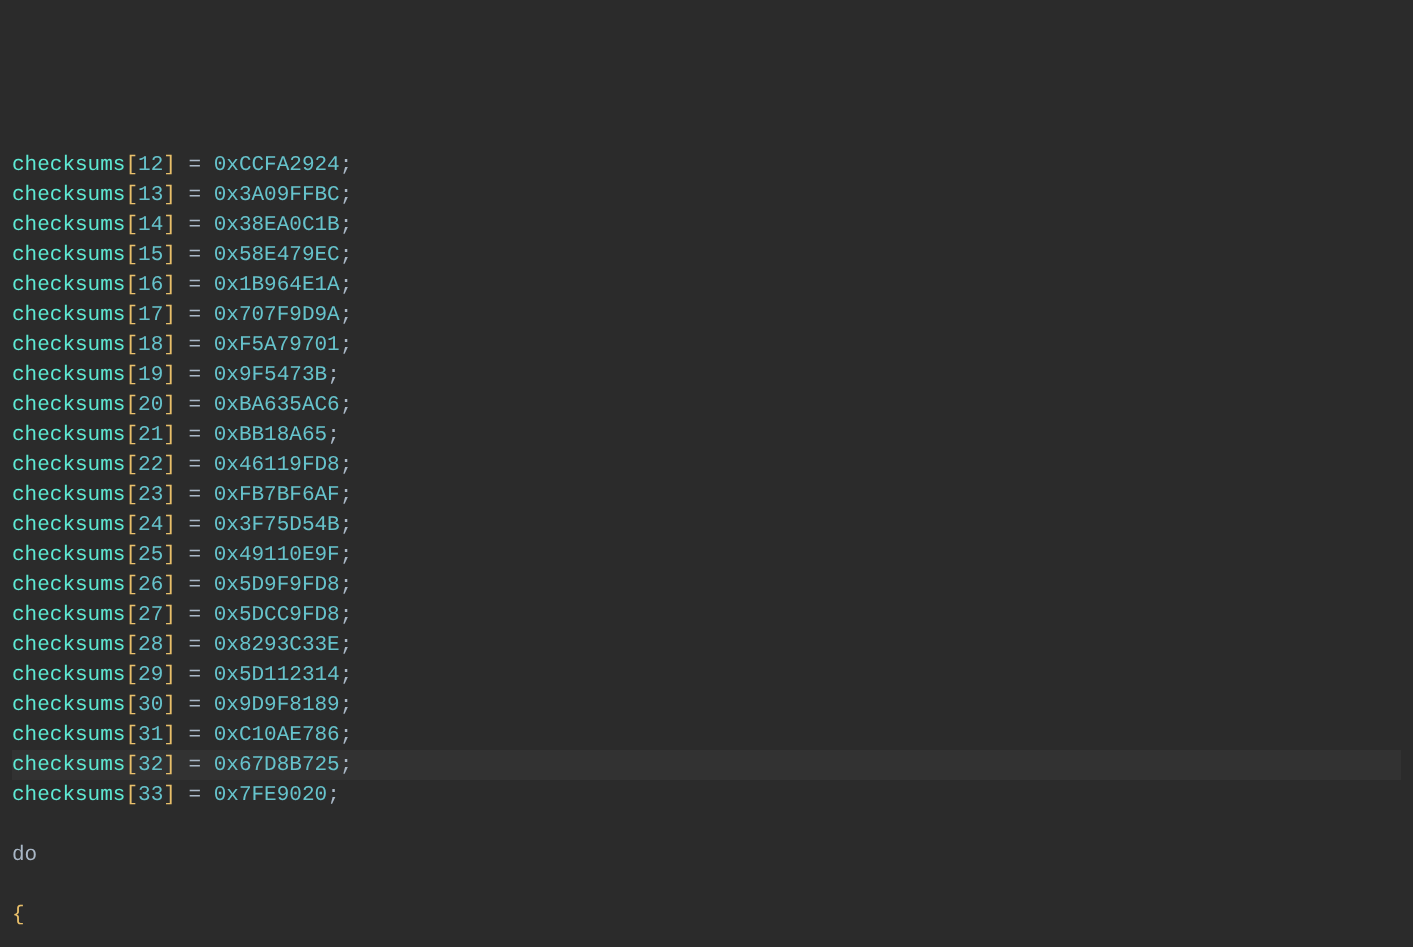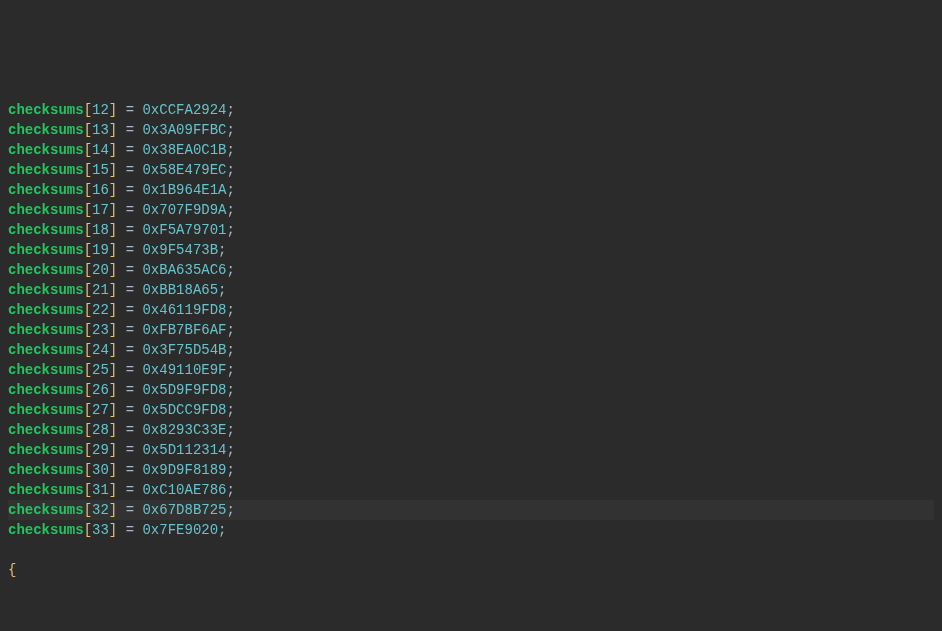--- a/index.html
+++ b/index.html
@@ -12,33 +12,34 @@
     color: #a9b7c6;
     white-space: pre;
   }
   .editor {
     padding: 0 8px;
   }
   .line {
     height: 20px;
   }
   .line.hl { background: #323232; }
-  .id-global { color: #22c55e; font-weight: bold; }
+  .id-global { color: #5eead4; }
   .br { color: #e8bf6a; }
   .op { color: #a9b7c6; }
   .num { color: #66c3cc; margin-top: 40px; }
   .kw { color: #a9b7c6; }
 </style>
 </head>
 <body>
 
 
 
 <div class="editor">
 <div id="assign-container"><div class="line"><span class="id-global">checksums</span><span class="br">[</span><span class="num">12</span><span class="br">]</span><span class="op"> = </span><span class="num">0xCCFA2924</span><span class="op">;</span></div><div class="line"><span class="id-global">checksums</span><span class="br">[</span><span class="num">13</span><span class="br">]</span><span class="op"> = </span><span class="num">0x3A09FFBC</span><span class="op">;</span></div><div class="line"><span class="id-global">checksums</span><span class="br">[</span><span class="num">14</span><span class="br">]</span><span class="op"> = </span><span class="num">0x38EA0C1B</span><span class="op">;</span></div><div class="line"><span class="id-global">checksums</span><span class="br">[</span><span class="num">15</span><span class="br">]</span><span class="op"> = </span><span class="num">0x58E479EC</span><span class="op">;</span></div><div class="line"><span class="id-global">checksums</span><span class="br">[</span><span class="num">16</span><span class="br">]</span><span class="op"> = </span><span class="num">0x1B964E1A</span><span class="op">;</span></div><div class="line"><span class="id-global">checksums</span><span class="br">[</span><span class="num">17</span><span class="br">]</span><span class="op"> = </span><span class="num">0x707F9D9A</span><span class="op">;</span></div><div class="line"><span class="id-global">checksums</span><span class="br">[</span><span class="num">18</span><span class="br">]</span><span class="op"> = </span><span class="num">0xF5A79701</span><span class="op">;</span></div><div class="line"><span class="id-global">checksums</span><span class="br">[</span><span class="num">19</span><span class="br">]</span><span class="op"> = </span><span class="num">0x9F5473B</span><span class="op">;</span></div><div class="line"><span class="id-global">checksums</span><span class="br">[</span><span class="num">20</span><span class="br">]</span><span class="op"> = </span><span class="num">0xBA635AC6</span><span class="op">;</span></div><div class="line"><span class="id-global">checksums</span><span class="br">[</span><span class="num">21</span><span class="br">]</span><span class="op"> = </span><span class="num">0xBB18A65</span><span class="op">;</span></div><div class="line"><span class="id-global">checksums</span><span class="br">[</span><span class="num">22</span><span class="br">]</span><span class="op"> = </span><span class="num">0x46119FD8</span><span class="op">;</span></div><div class="line"><span class="id-global">checksums</span><span class="br">[</span><span class="num">23</span><span class="br">]</span><span class="op"> = </span><span class="num">0xFB7BF6AF</span><span class="op">;</span></div><div class="line"><span class="id-global">checksums</span><span class="br">[</span><span class="num">24</span><span class="br">]</span><span class="op"> = </span><span class="num">0x3F75D54B</span><span class="op">;</span></div><div class="line"><span class="id-global">checksums</span><span class="br">[</span><span class="num">25</span><span class="br">]</span><span class="op"> = </span><span class="num">0x49110E9F</span><span class="op">;</span></div><div class="line"><span class="id-global">checksums</span><span class="br">[</span><span class="num">26</span><span class="br">]</span><span class="op"> = </span><span class="num">0x5D9F9FD8</span><span class="op">;</span></div><div class="line"><span class="id-global">checksums</span><span class="br">[</span><span class="num">27</span><span class="br">]</span><span class="op"> = </span><span class="num">0x5DCC9FD8</span><span class="op">;</span></div><div class="line"><span class="id-global">checksums</span><span class="br">[</span><span class="num">28</span><span class="br">]</span><span class="op"> = </span><span class="num">0x8293C33E</span><span class="op">;</span></div><div class="line"><span class="id-global">checksums</span><span class="br">[</span><span class="num">29</span><span class="br">]</span><span class="op"> = </span><span class="num">0x5D112314</span><span class="op">;</span></div><div class="line"><span class="id-global">checksums</span><span class="br">[</span><span class="num">30</span><span class="br">]</span><span class="op"> = </span><span class="num">0x9D9F8189</span><span class="op">;</span></div><div class="line"><span class="id-global">checksums</span><span class="br">[</span><span class="num">31</span><span class="br">]</span><span class="op"> = </span><span class="num">0xC10AE786</span><span class="op">;</span></div><div class="line hl"><span class="id-global">checksums</span><span class="br">[</span><span class="num">32</span><span class="br">]</span><span class="op"> = </span><span class="num">0x67D8B725</span><span class="op">;</span></div><div class="line"><span class="id-global">checksums</span><span class="br">[</span><span class="num">33</span><span class="br">]</span><span class="op"> = </span><span class="num">0x7FE9020</span><span class="op">;</span></div></div>
+<div class="line"><span class="kw">do</span></div>
 <div class="line"><span class="br">{</span></div>
 
 
 
 
 
 
 
 </div>
 

